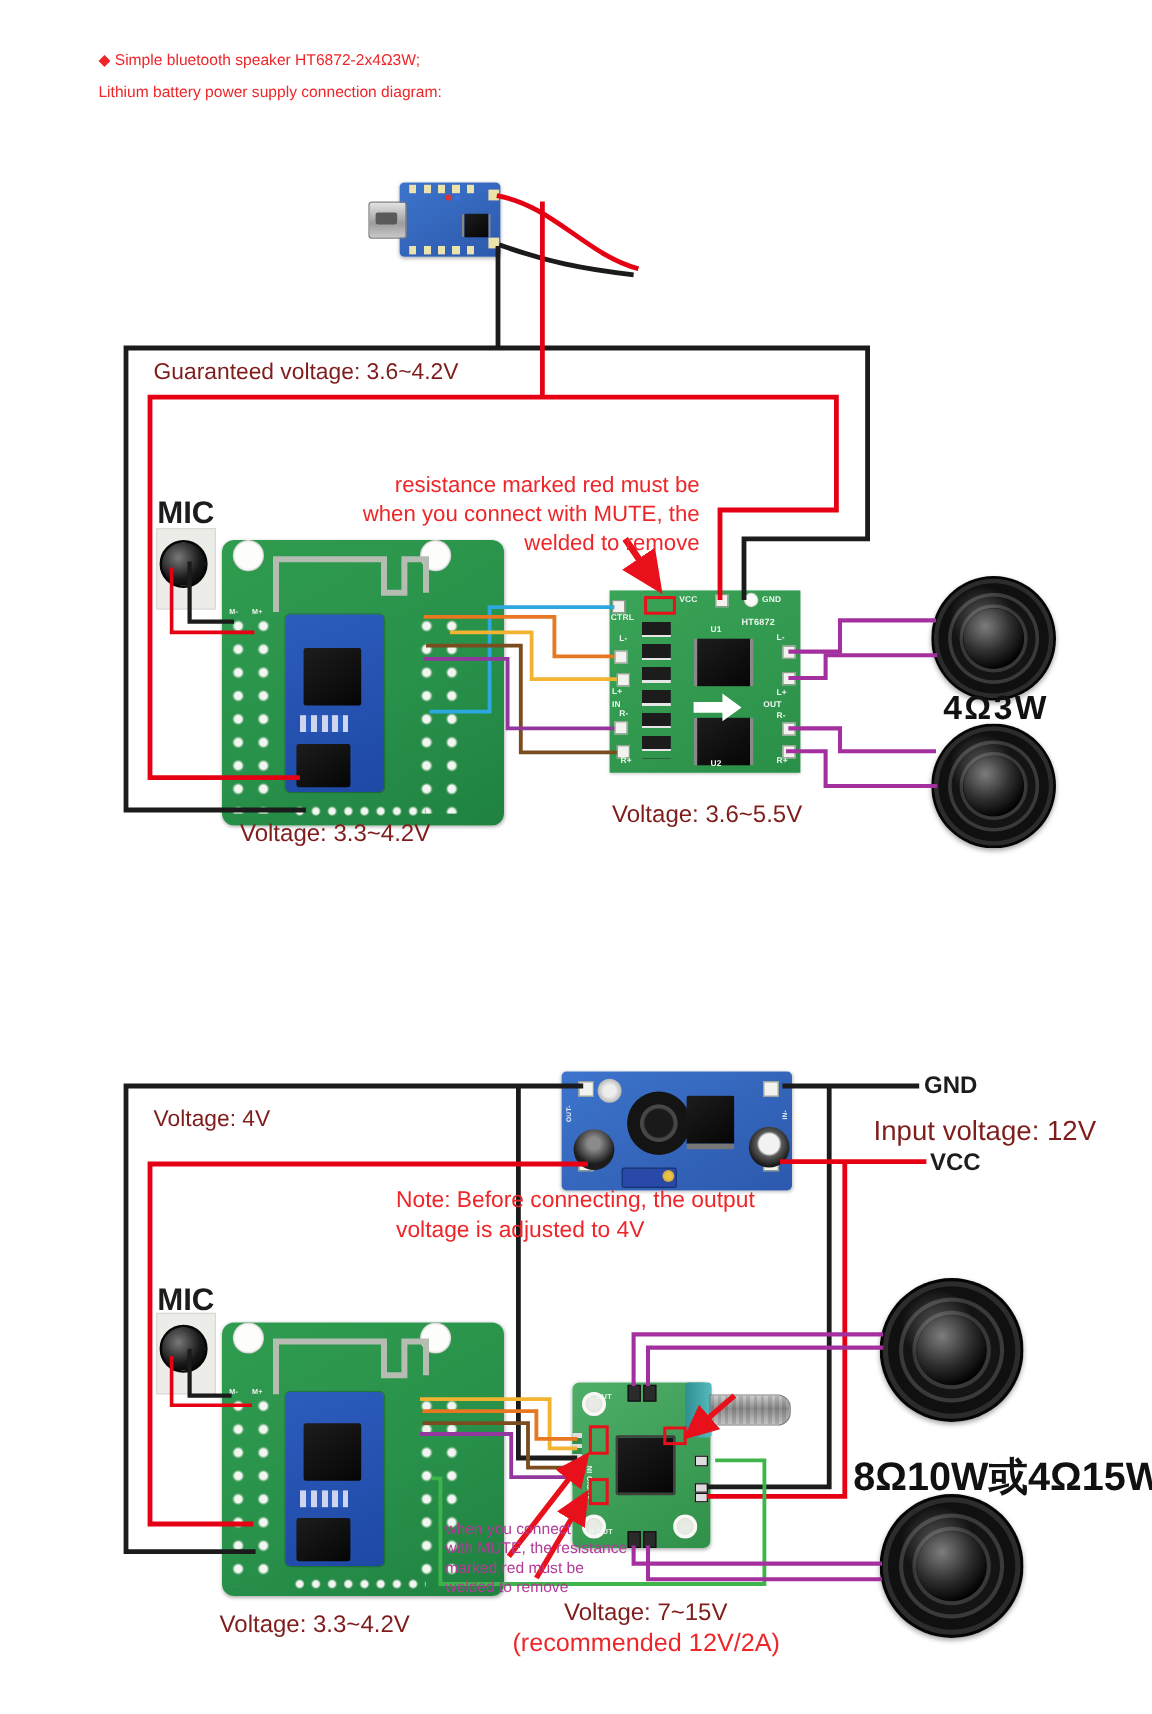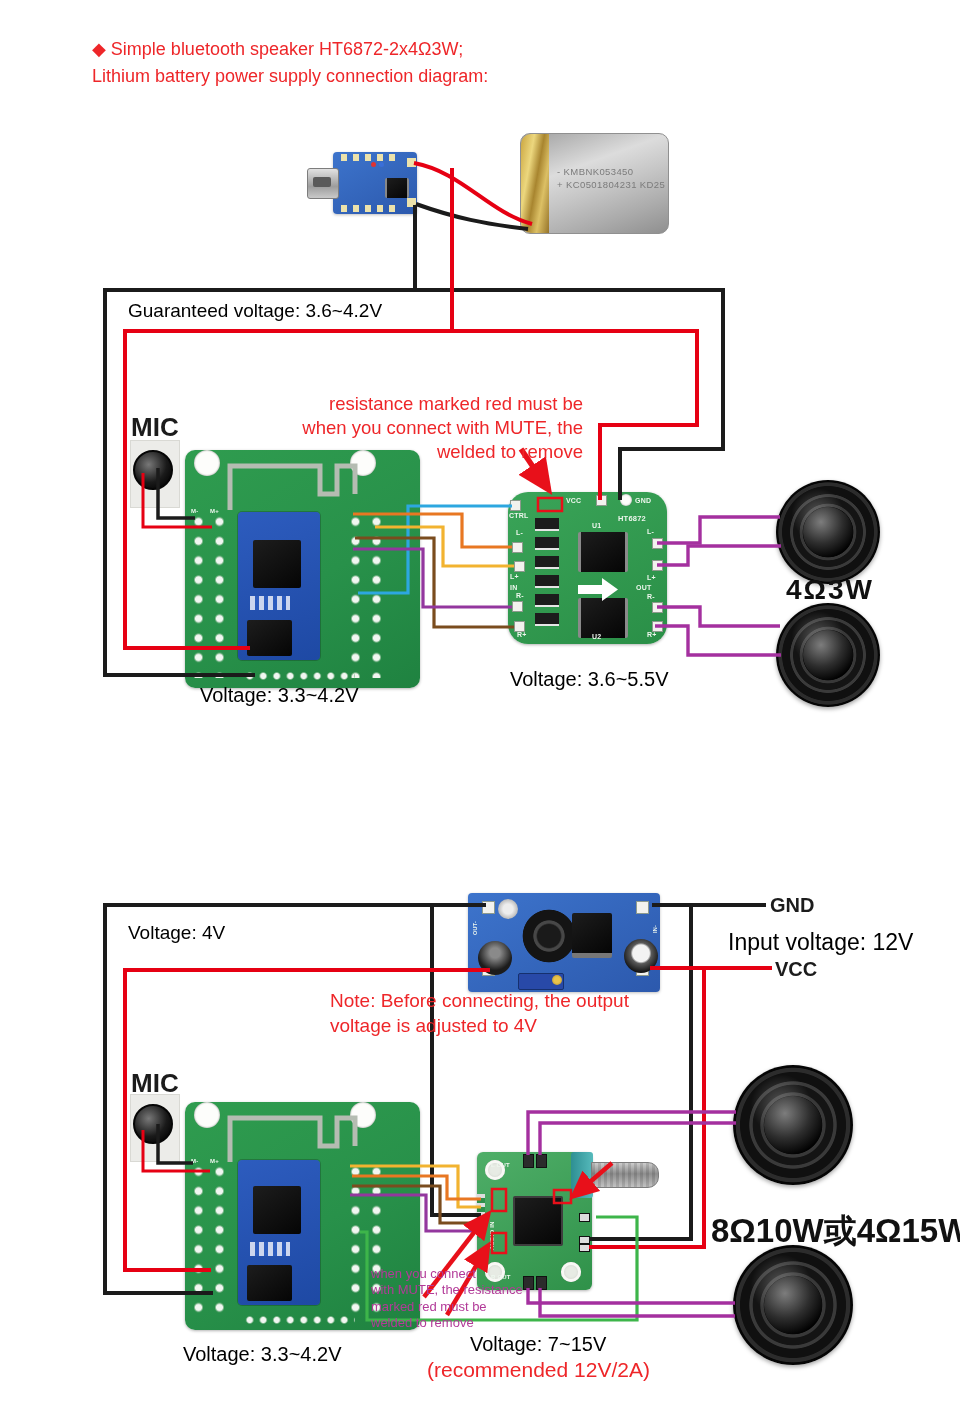--- a/index.html
+++ b/index.html
@@ -1,28 +1,28 @@
 <!DOCTYPE html>
 <html><head>
 <meta charset="utf-8">
 <style>
   html,body{margin:0;padding:0;background:#fff}
   #canvas{position:relative;width:960px;height:1428px;background:#ffffff;overflow:hidden;
           font-family:"Liberation Sans",sans-serif}
   .abs{position:absolute}
-  .txt{position:absolute;font-family:"Liberation Sans",sans-serif;color:#000000;white-space:nowrap}
+  .txt{position:absolute;font-family:"Liberation Sans",sans-serif;color:#7f1d1d;white-space:nowrap}
   .red{color:#ee2629}
   .magenta{color:#b23a98}
   .bold{font-weight:bold}
   svg.layer{position:absolute;left:0;top:0;pointer-events:none}
   
   .board{position:absolute}
   .pcb-blue{background:linear-gradient(150deg,#3d74cc,#2c59ad);border-radius:4px;box-shadow:0 1px 3px rgba(0,0,0,.25)}
   .pcb-green{background:linear-gradient(150deg,#2f9c4f 0%,#28914a 55%,#1f8240 100%);border-radius:10px;box-shadow:0 1px 3px rgba(0,0,0,.3)}
-  .pcb-ht{background:linear-gradient(150deg,#3aa458,#2a8f47);border-radius:20px;box-shadow:0 1px 3px rgba(0,0,0,.3)}
+  .pcb-ht{background:linear-gradient(150deg,#3aa458,#2a8f47);border-radius:0;box-shadow:0 1px 3px rgba(0,0,0,.3)}
   .pcb-pam{background:linear-gradient(150deg,#4fae68,#2f9149);border-radius:6px;box-shadow:0 1px 3px rgba(0,0,0,.3)}
   .pcb-lbl{position:absolute;color:#eef7ee;font:bold 7px "Liberation Sans",sans-serif;letter-spacing:.2px;white-space:nowrap}
   .holes{position:absolute;background-image:radial-gradient(circle,#f1f6f1 3.1px,#8fbf9a 3.9px,rgba(0,0,0,0) 5px);background-size:21px 19.4px}
   .holes-h{position:absolute;background-image:radial-gradient(circle,#f1f6f1 2.6px,#8fbf9a 3.3px,rgba(0,0,0,0) 4.2px);background-size:13.5px 16px}
   .hole-big{position:absolute;border-radius:50%;background:radial-gradient(circle,#fdfdfb 60%,#cfd8cc 100%);box-shadow:inset 0 0 2px rgba(0,0,0,.4)}
   .submodule{position:absolute;background:linear-gradient(160deg,#2d5cbe,#1e49a4);border-radius:4px;box-shadow:0 0 0 1px rgba(0,0,0,.2)}
   .chip{position:absolute;background:linear-gradient(145deg,#1d1d1d,#050505);border-radius:2px}
   .padw{position:absolute;width:9px;height:9px;background:#f2f2ee;border:1px solid #8d9a8d}
   .paddark{position:absolute;background:#2b2b2b;border:1px solid #111}
   .mount{position:absolute;border-radius:50%;background:#e7ebe4;box-shadow:inset 0 0 0 3px #f8f8f5, inset 0 0 4px rgba(0,0,0,.5)}
@@ -63,27 +63,20 @@
     <div class="abs" style="left:-20px;top:25px;width:18px;height:10px;background:#5a5a5a;border-radius:2px"></div>
     <div class="chip" style="left:52px;top:26px;width:20px;height:20px;border-left:2px solid #888;border-right:2px solid #888"></div>
     <div class="abs" style="left:8px;top:2px;width:58px;height:7px;background:repeating-linear-gradient(90deg,#ece2ab 0 6px,rgba(0,0,0,0) 6px 12px)"></div>
     <div class="abs" style="left:8px;top:53px;width:58px;height:7px;background:repeating-linear-gradient(90deg,#ece2ab 0 6px,rgba(0,0,0,0) 6px 12px)"></div>
     <div class="abs" style="left:74px;top:6px;width:9px;height:9px;background:#ece2ab"></div>
     <div class="abs" style="left:74px;top:46px;width:9px;height:9px;background:#ece2ab"></div>
     <div class="abs" style="left:38px;top:10px;width:5px;height:5px;border-radius:50%;background:#d33"></div>
     <div class="abs" style="left:46px;top:10px;width:5px;height:5px;border-radius:50%;background:#3a6fd8"></div>
   </div>
 
-  <div class="battery" style="left:520px;top:133px;width:147px;height:99px">
-    <div class="foil"></div>
-    <div class="btxt">
-      <div>- KMBNK053450</div>
-      <div>+ KC0501804231 KD25</div>
-    </div>
-  </div>
 
   <div class="mic-strip" style="left:130px;top:440px;width:48px;height:66px"></div>
   <div class="mic-cap" style="left:133px;top:450px;width:36px;height:36px"></div>
 
   <div class="board pcb-green" style="left:185px;top:450px;width:235px;height:238px;overflow:hidden">
     <div class="hole-big" style="left:9px;top:0px;width:26px;height:26px"></div>
     <div class="hole-big" style="left:165px;top:0px;width:26px;height:26px"></div>
     <svg class="antenna" style="left:30px;top:2px" width="180" height="58" viewBox="0 0 180 58">
       <path d="M15,58 L15,14 H105 V42 H122 V14 H140 V42" stroke="#b5bcb2" stroke-width="5" fill="none"></path>
     </svg>
@@ -285,21 +278,21 @@
     <path d="M521,449 L546,486" stroke="#e8101a" stroke-width="5.5" marker-end="url(#ah)"></path>
 
     <rect x="492" y="1189" width="14" height="22" fill="none" stroke="#e8101a" stroke-width="2.5"></rect>
     <rect x="492" y="1233" width="14" height="20" fill="none" stroke="#e8101a" stroke-width="2.5"></rect>
     <rect x="554" y="1190" width="17" height="13" fill="none" stroke="#e8101a" stroke-width="2.5"></rect>
     <path d="M424,1297 L486,1217" stroke="#e8101a" stroke-width="4.5" marker-end="url(#ah)"></path>
     <path d="M447,1315 L486,1249" stroke="#e8101a" stroke-width="4.5" marker-end="url(#ah)"></path>
     <path d="M612,1163 L576,1194" stroke="#e8101a" stroke-width="4.5" marker-end="url(#ah)"></path>
   </svg>
 
-  <div class="txt red" style="left:92px;top:36px;font-size:18px;line-height:27px">
+  <div class="txt red" style="left:82px;top:36px;font-size:13px;line-height:27px">
     <div>◆  Simple bluetooth speaker HT6872-2x4Ω3W;</div>
     <div>Lithium battery power supply connection diagram:</div>
   </div>
   <div class="txt" style="left:128px;top:300px;font-size:19px">Guaranteed voltage: 3.6~4.2V</div>
   <div class="txt red" style="left:260px;top:392px;width:323px;text-align:right;font-size:18.5px;line-height:24px">
     <div>resistance marked red must be</div>
     <div>when you connect with MUTE, the</div>
     <div>welded to remove</div>
   </div>
   <div class="txt bold" style="left:131px;top:412px;font-size:26px;color:#1c1c1c">MIC</div>

